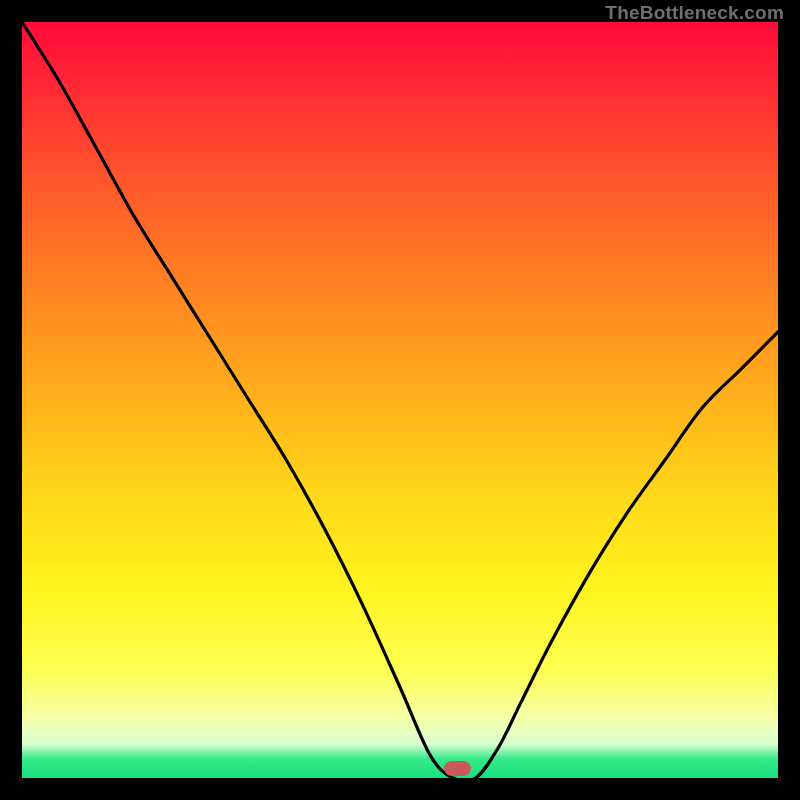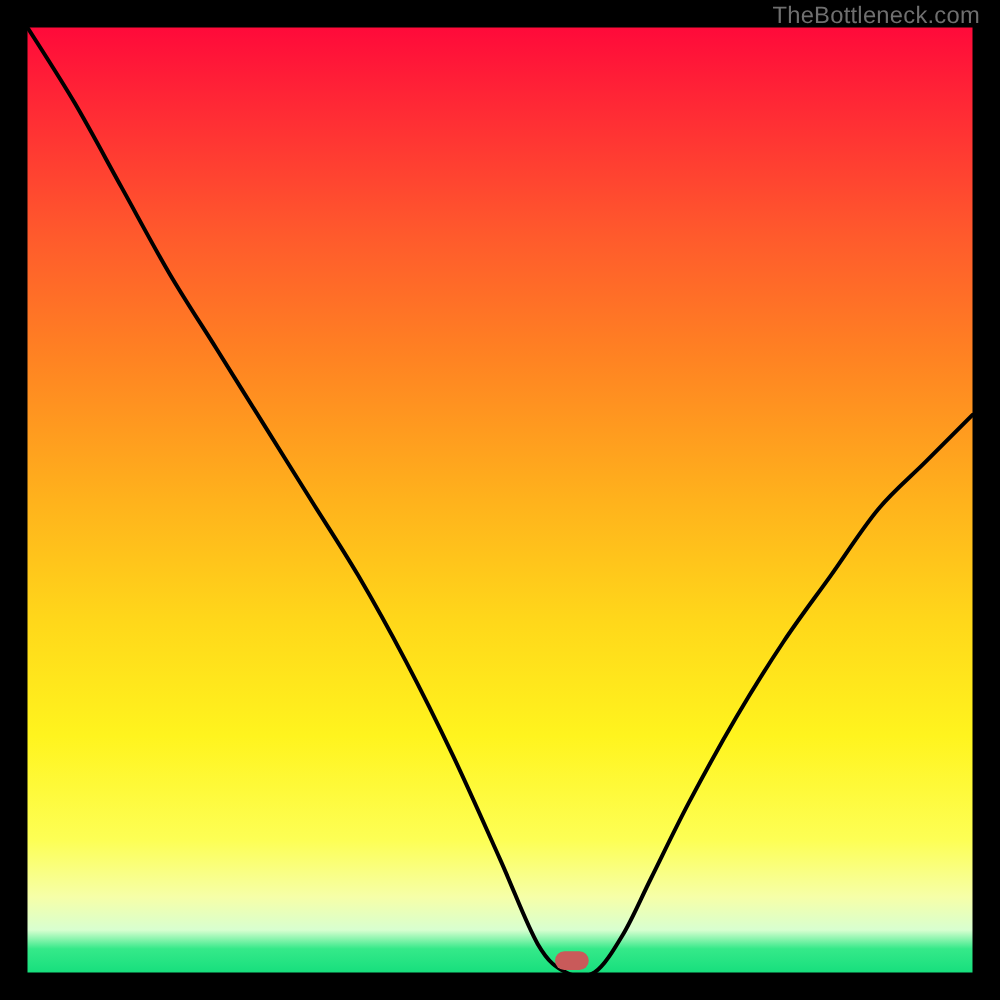--- a/index.html
+++ b/index.html
@@ -39,21 +39,21 @@
       #35e989 97.5%,
       #17df7d 100%
     );
   }
   .watermark {
     position: absolute;
     top: 2px;
     right: 16px;
     color: #6f6f6f;
     font-size: 19px;
-    font-weight: 400;
+    font-weight: 700;
     letter-spacing: 0.2px;
     font-family: Arial, sans-serif;
   }
   svg.curve {
     position: absolute;
     left: 0;
     top: 0;
     width: 756px;
     height: 756px;
     overflow: visible;

